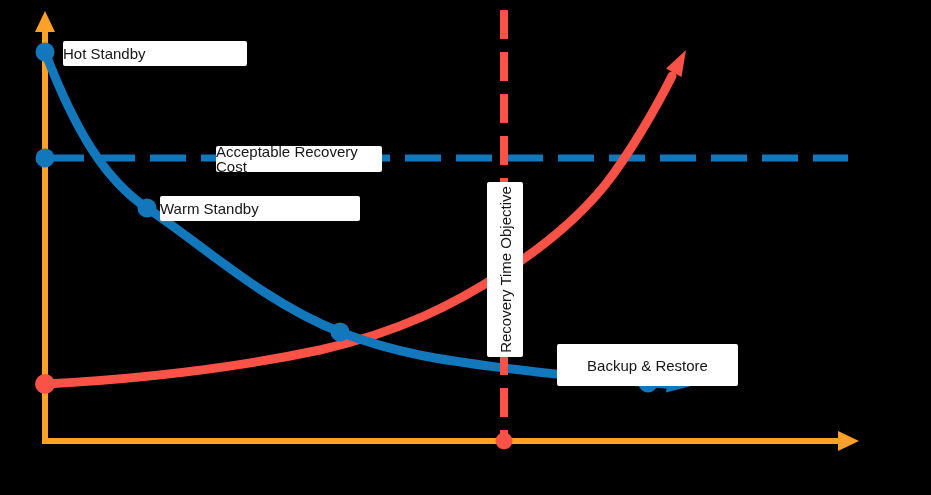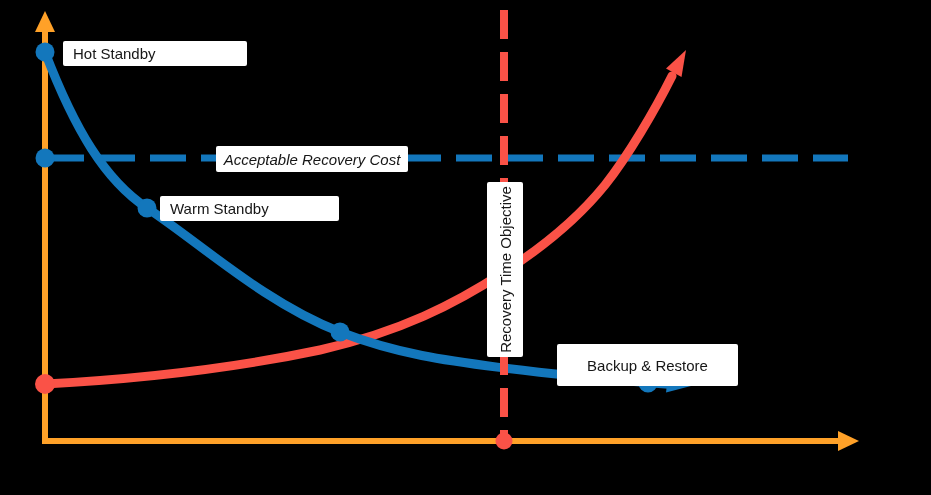--- a/index.html
+++ b/index.html
@@ -15,25 +15,25 @@
     position:absolute;
     background:#ffffff;
     color:#161616;
     font-size:15px;
     line-height:1;
     display:flex;
     align-items:center;
     border-radius:2px;
     box-sizing:border-box;
   }
-  .chip.left{padding-left:10px;}
+  .chip.left{}
   .chip.center{justify-content:center;}
   #hot-chip{left:63px;top:41px;width:184px;height:25px;}
-  #acc-chip{left:216px;top:146px;width:192px;height:26px;font-style:italic;}
-  #warm-chip{left:160px;top:196px;width:179px;height:25px;}
+  #acc-chip{left:216px;top:146px;width:166px;height:26px;}
+  #warm-chip{left:160px;top:196px;width:200px;height:25px;}
   #backup-chip{left:557px;top:344px;width:181px;height:42px;}
   #rto-chip{left:487px;top:182px;width:36px;height:175px;justify-content:center;}
   #rto-chip span{transform:rotate(-90deg);white-space:nowrap;display:block;}
 </style>
 </head>
 <body>
 
 <div class="canvas">
 
   <svg width="931" height="495" viewBox="0 0 931 495">

